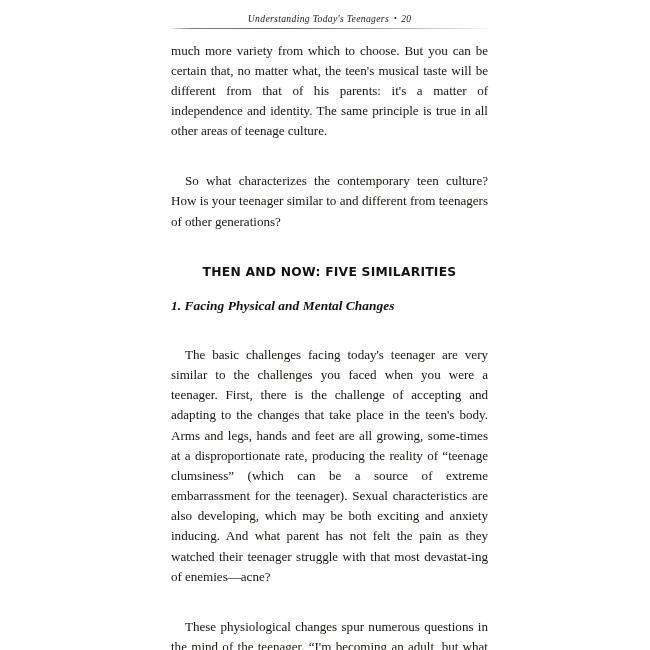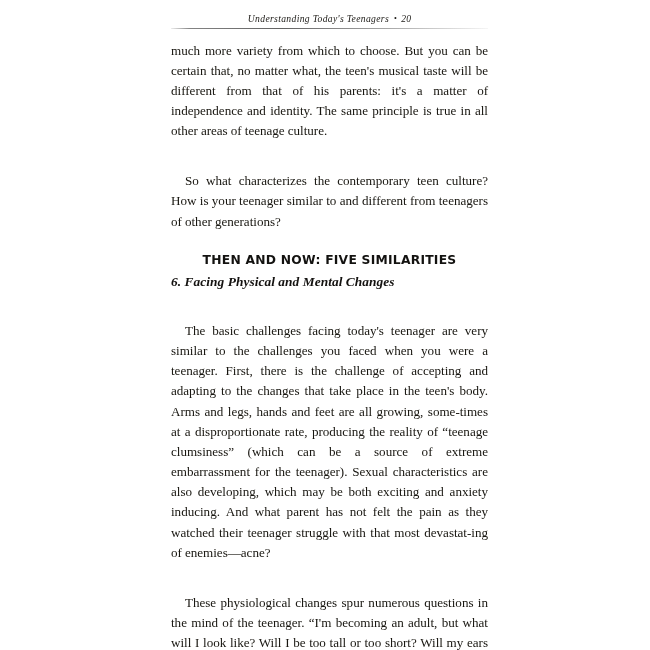--- a/index.html
+++ b/index.html
@@ -92,21 +92,21 @@
   }
 
   
   .section-head {
     font-family: "DejaVu Sans", sans-serif;
     font-weight: bold;
     font-size: 12.3px;
     letter-spacing: 0.25px;
     text-align: center;
     color: #131210;
-    margin: 0;
+    margin: 12px;
     line-height: 1.15;
     padding-top: 21px;
   }
 
   .sub-head {
     font-family: "Liberation Serif", serif;
     font-weight: bold;
     font-style: italic;
     font-size: 13.4px;
     letter-spacing: 0.05px;
@@ -131,21 +131,21 @@
     <div class="head-rule"></div>
 
     <div class="body-copy">
 
       <p class="para flush">much more variety from which to choose. But you can be certain that, no matter what, the teen's musical taste will be different from that of his parents: it's a matter of independence and identity. The same principle is true in all other areas of teenage culture.</p>
 
       <p class="para indent">So what characterizes the contemporary teen culture? How is your teenager similar to and different from teenagers of other generations?</p>
 
       <h2 class="section-head">THEN AND NOW: FIVE SIMILARITIES</h2>
 
-      <h3 class="sub-head">6. Facing Physical and Mental Changes</h3>
+      <h3 class="sub-head">1. Facing Physical and Mental Changes</h3>
 
       <p class="para indent">The basic challenges facing today's teenager are very similar to the challenges you faced when you were a teenager. First, there is the challenge of accepting and adapting to the changes that take place in the teen's body. Arms and legs, hands and feet are all growing, some-times at a disproportionate rate, producing the reality of “teenage clumsiness” (which can be a source of extreme embarrassment for the teenager). Sexual characteristics are also developing, which may be both exciting and anxiety inducing. And what parent has not felt the pain as they watched their teenager struggle with that most devastat-ing of enemies—acne?</p>
 
       <p class="para indent">These physiological changes spur numerous questions in the mind of the teenager. “I'm becoming an adult, but what will I look like? Will I be too tall or too short? Will my ears protrude too far? Will my breasts be too small? What about my nose? Are my feet too big? Am I too fat or too skinny?” The parade of questions marches on and on through the mind of the developing teenager. The manner in which a teenager answers these questions will either have a positive or negative effect upon his/her self-identity.</p>
 
     </div>
   </div>
 </div>
 
 </body></html>

